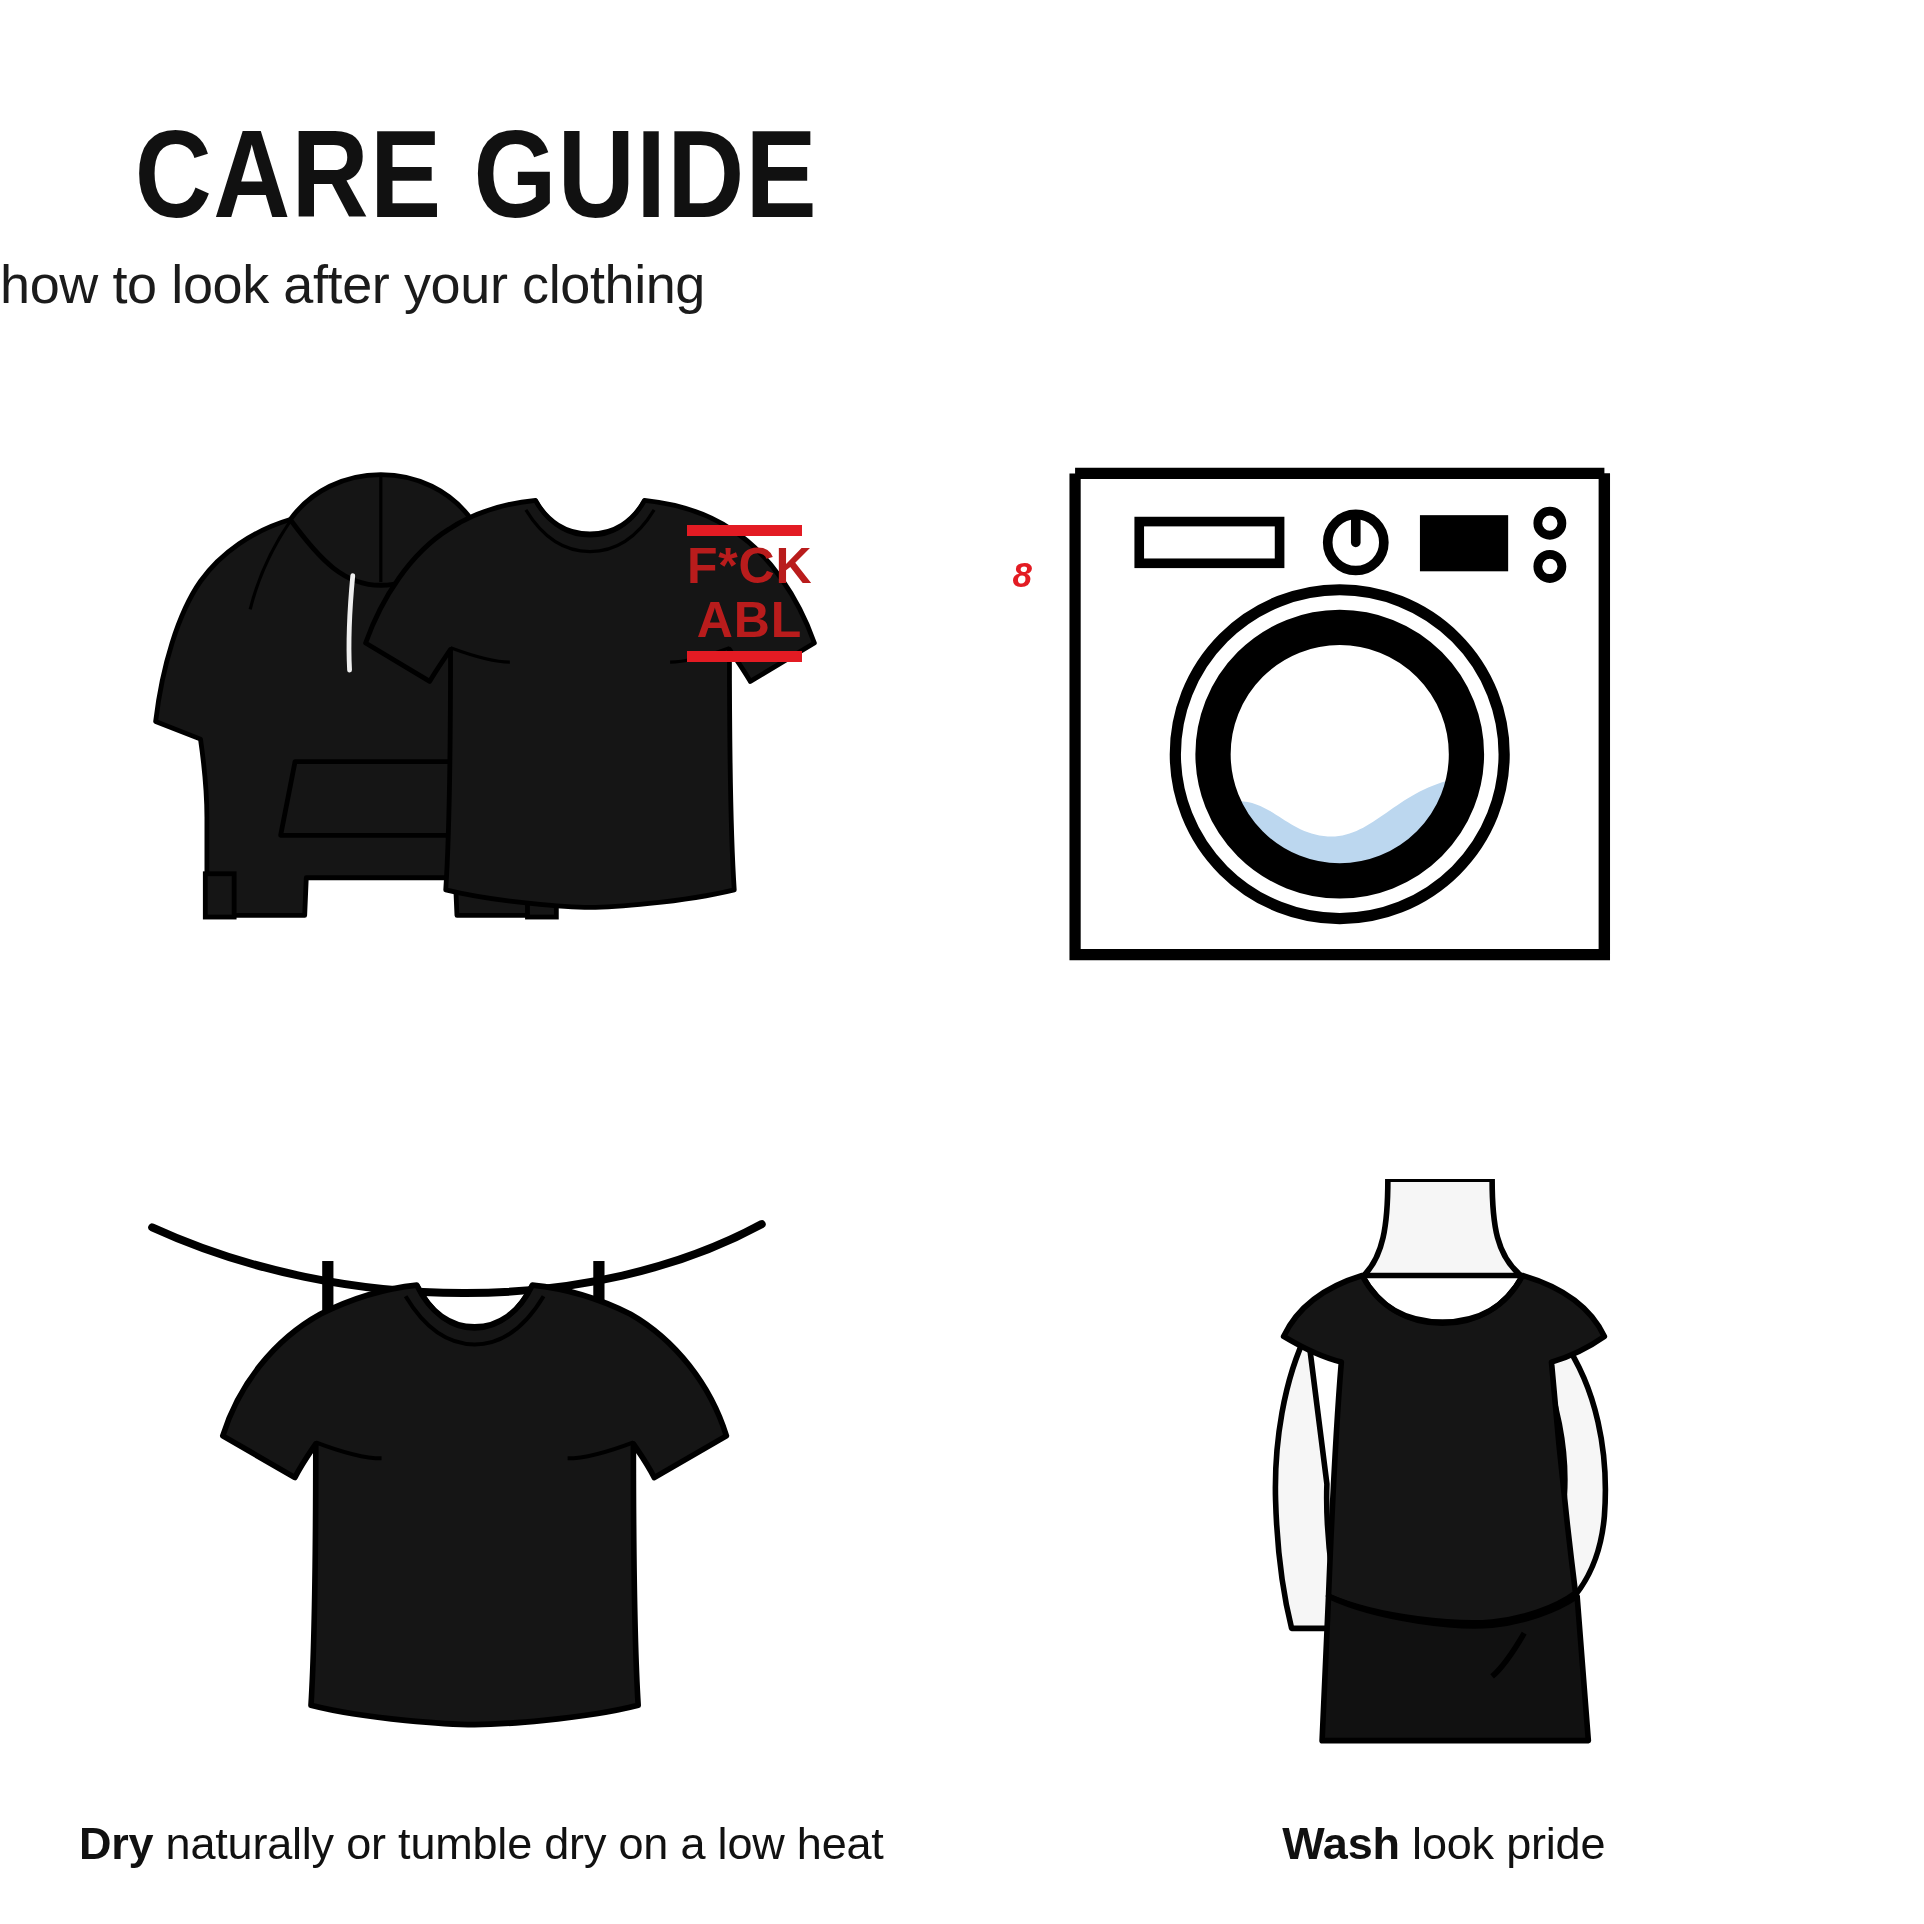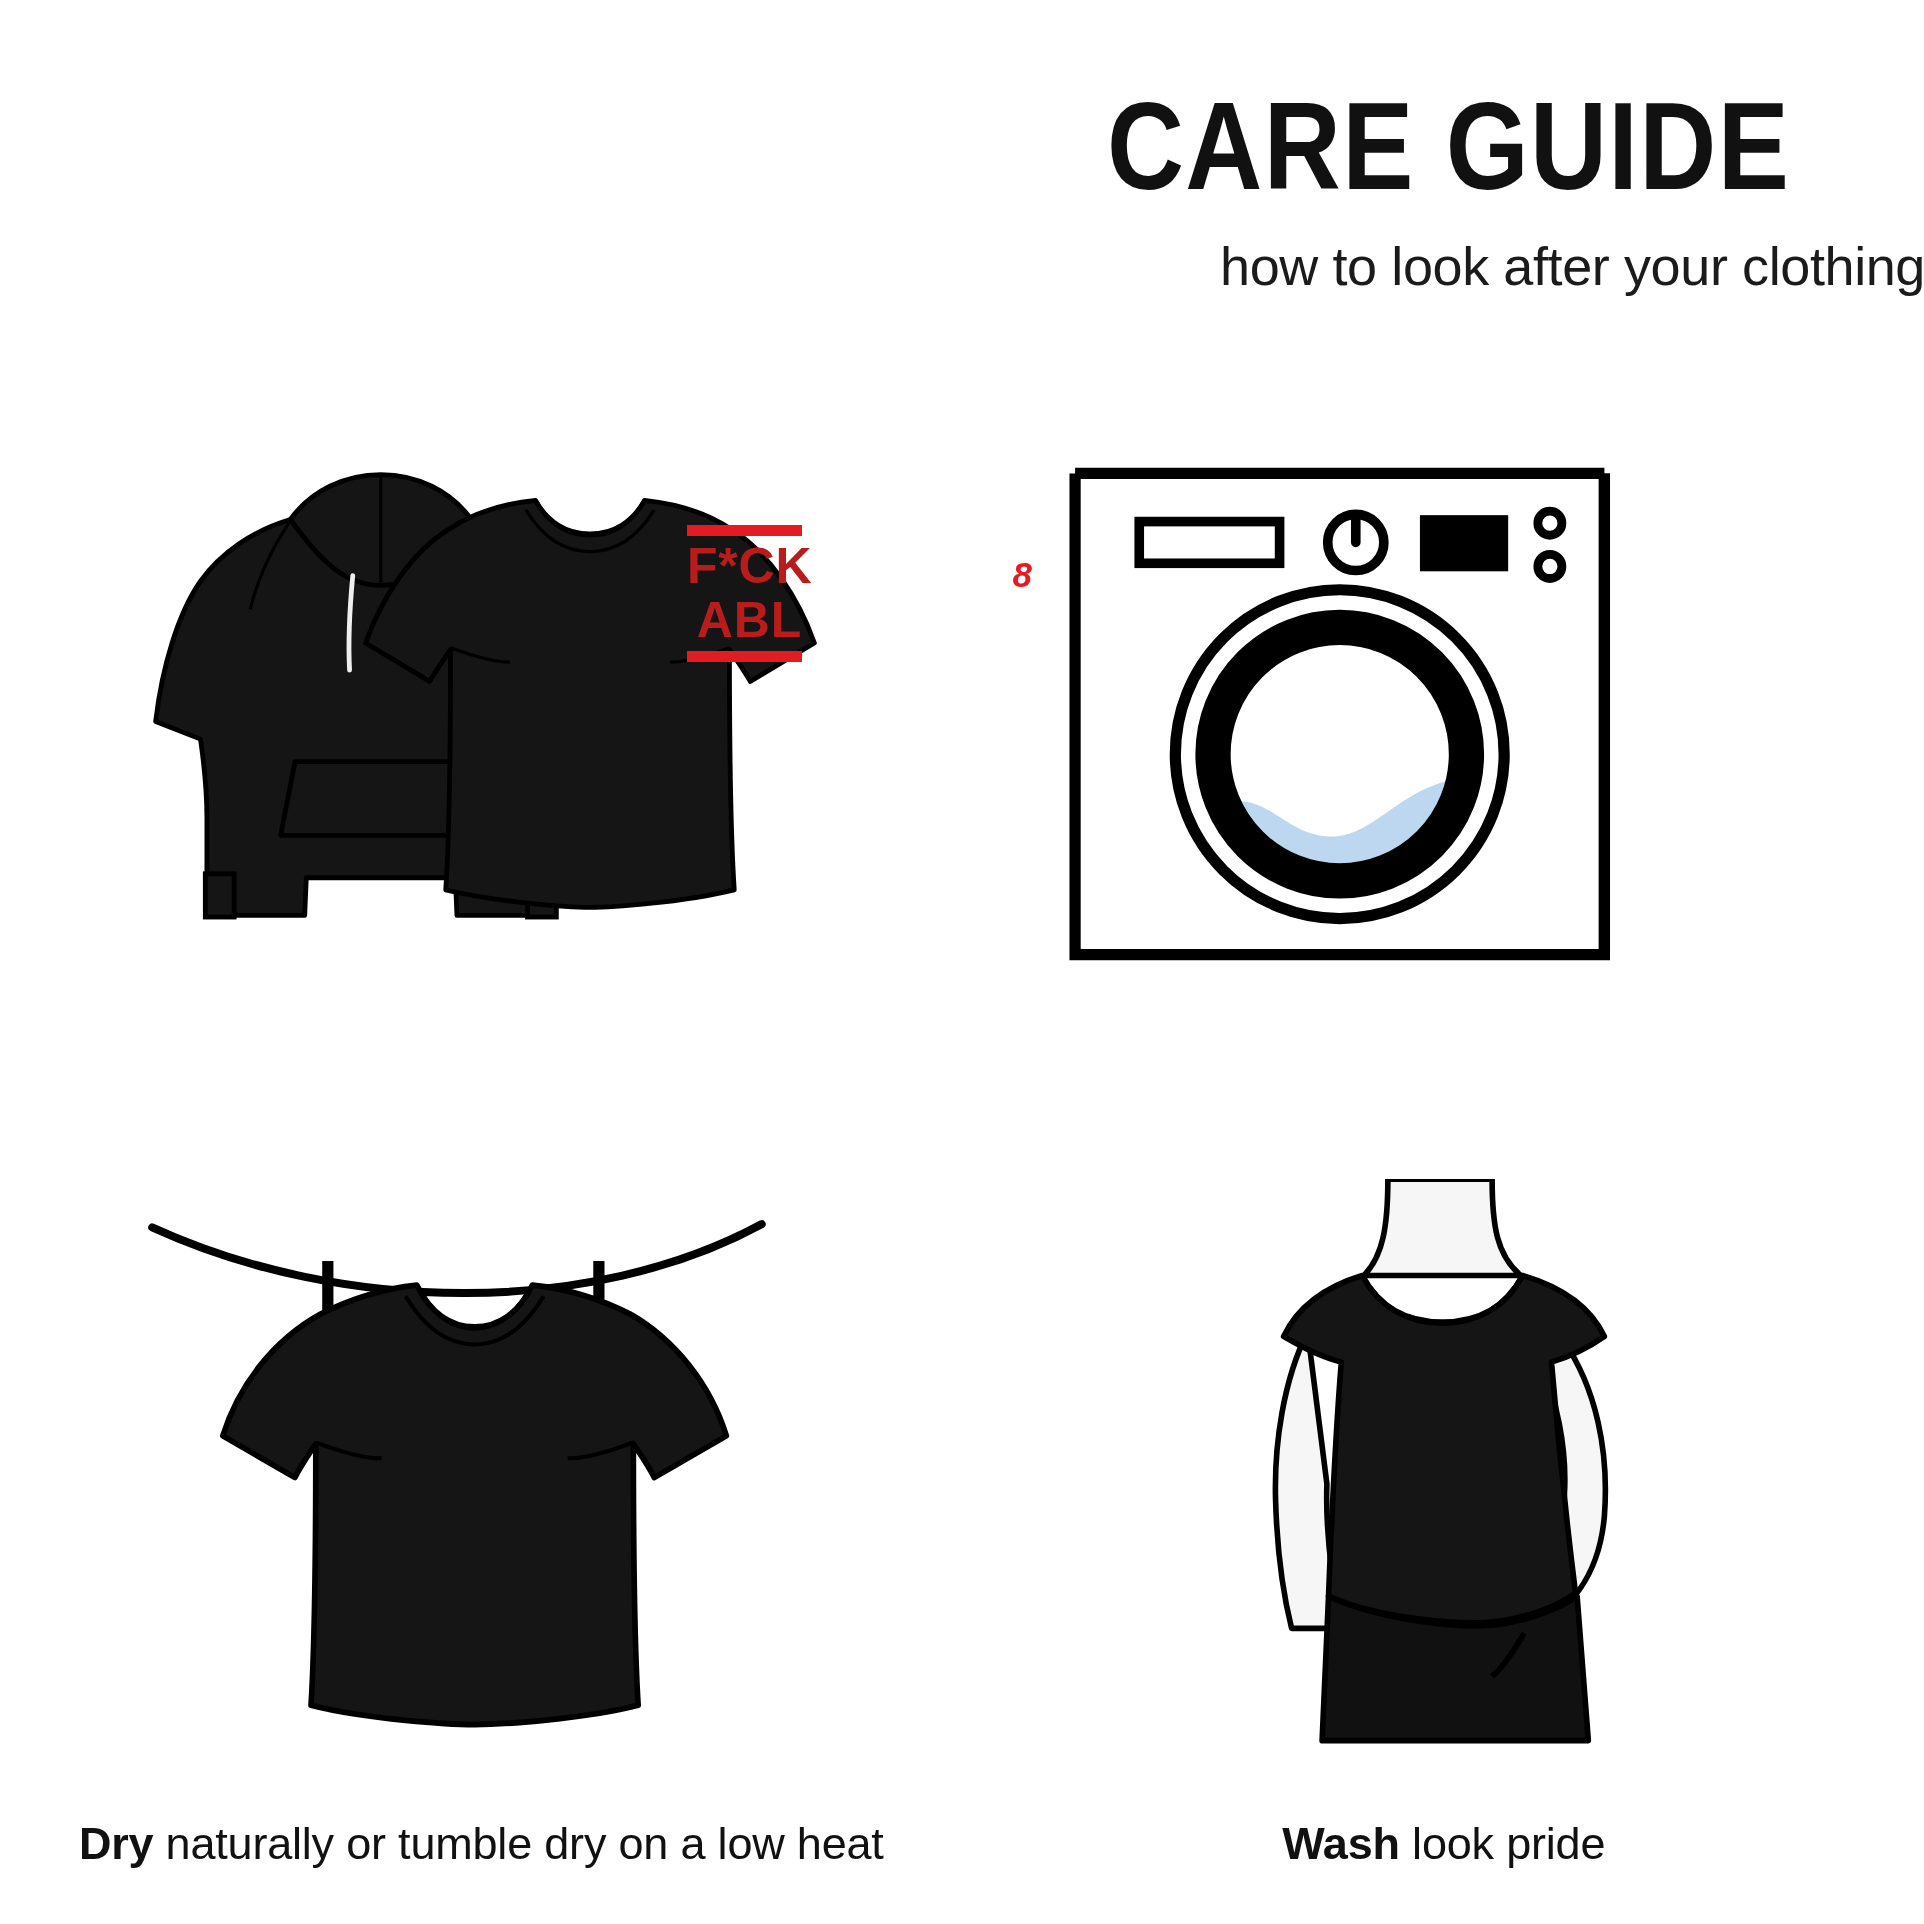--- a/index.html
+++ b/index.html
@@ -12,38 +12,38 @@
     height: 1925px;
     font-family: "Liberation Sans", sans-serif;
     color: #0e0e0e;
     overflow: hidden;
     position: relative;
   }
 
   
   .header {
     width: 100%;
-    text-align: right;
-    padding-top: 84px;
+    text-align: left;
+    padding-top: 112px;
     box-sizing: border-box;
   }
   .title {
     font-family: "Liberation Sans", sans-serif;
     font-size: 124px;
     font-weight: bold;
     letter-spacing: 1.6px;
     line-height: 1;
     margin: 0;
     transform: scaleX(0.86);
     color: #111111;
   }
   .subtitle {
     font-size: 54px;
     font-weight: normal;
-    margin: 27px 0 0 0;
+    margin: 17px 0 0 0;
     color: #1b1b1b;
     letter-spacing: -0.4px;
   }
 
   
   .grid {
     position: absolute;
     top: 433px;
     left: 0;
     width: 1925px;

